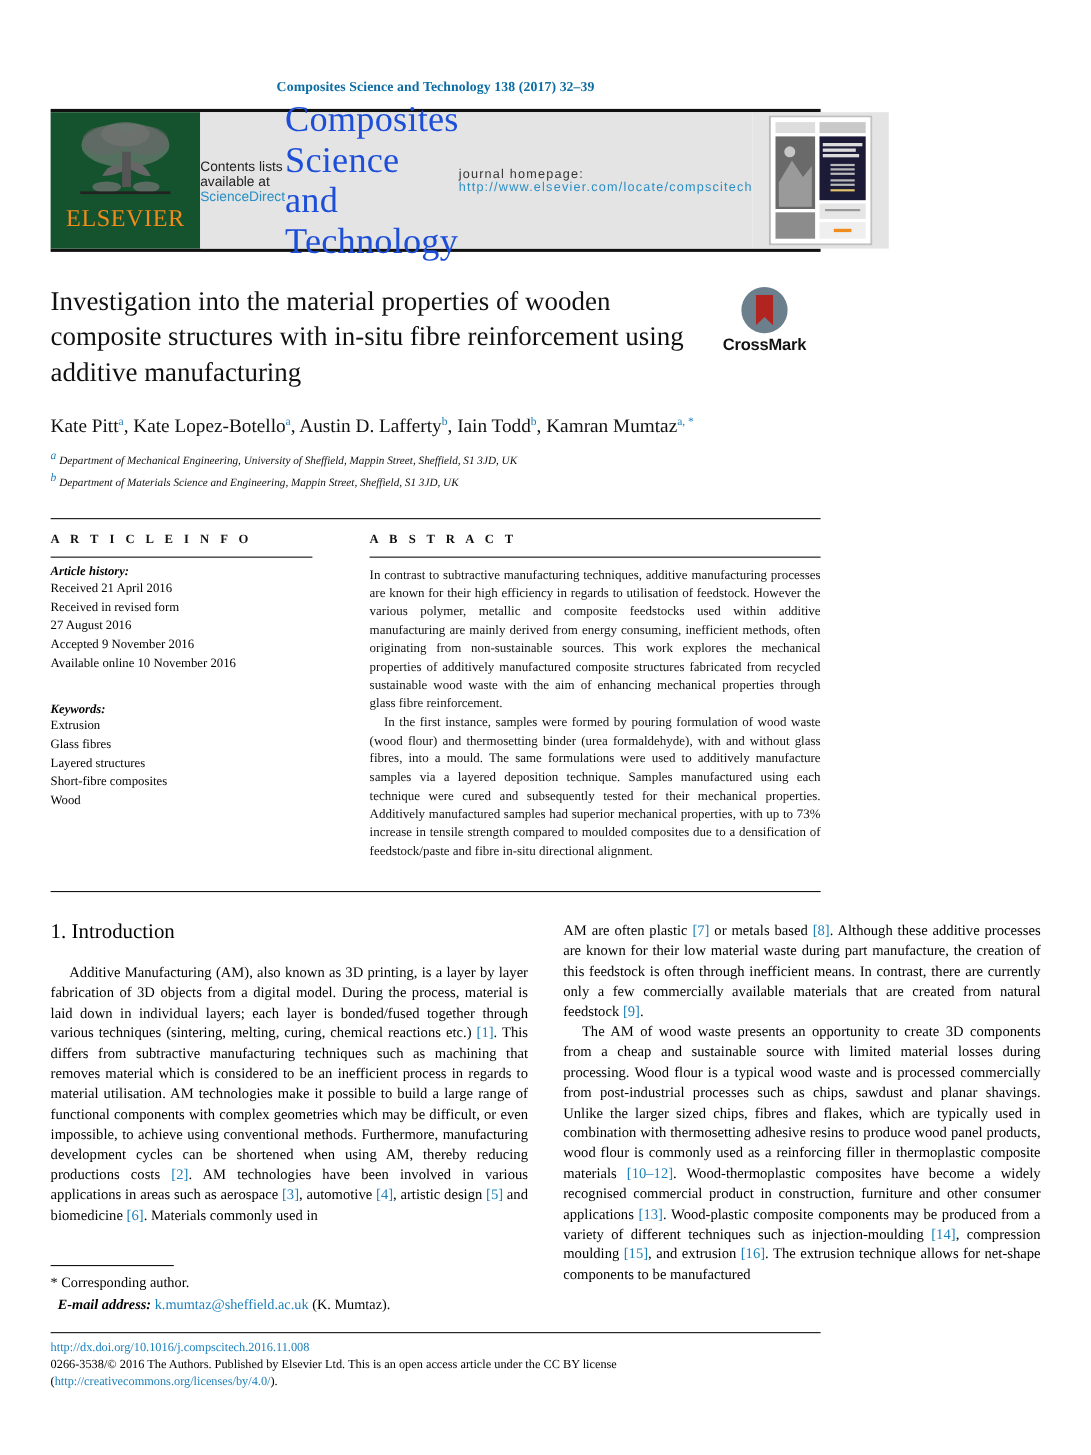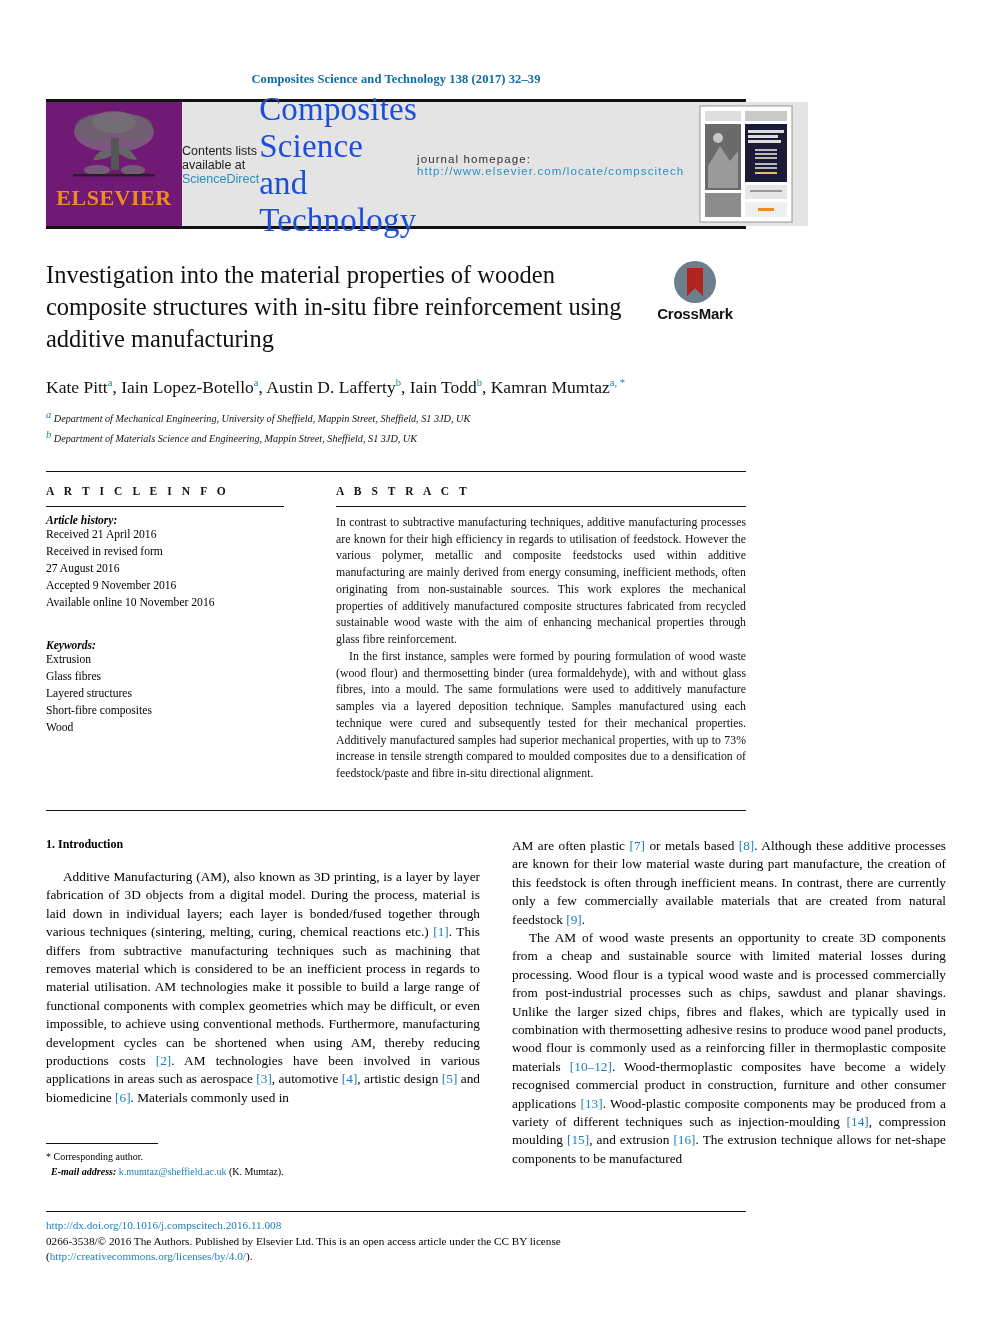--- a/index.html
+++ b/index.html
@@ -42,22 +42,21 @@
     height: 124px;
   }
   .elsevier-block {
     width: 136px;
     flex: 0 0 136px;
     display: flex;
     flex-direction: column;
     align-items: center;
     justify-content: flex-start;
     padding-top: 6px;
-    background: #701a75;
-    font-weight: bold;
+    background: #14532d;
   }
   .elsevier-tree {
     width: 94px;
     height: 78px;
     display: block;
   }
   .elsevier-word {
     font-family: "Liberation Serif", serif;
     color: #F08C1B;
     font-size: 22px;
@@ -235,38 +234,38 @@
     padding-top: 26px;
     display: flex;
     column-gap: 32px;
   }
   .bcol {
     width: 434px;
     flex: 0 0 434px;
     position: relative;
   }
   .h2 {
-    font-size: 12px;
-    font-weight: bold;
+    font-size: 19px;
+    font-weight: normal;
     margin: 0 0 16px 0;
   }
   .para {
     font-size: 13.3px;
     line-height: 1.385;
     text-align: justify;
     margin: 0;
   }
   .para.indent { text-indent: 17px; }
   .ref { color: #1b7fb8; }
 
   
   .footnote {
     margin-top: 30px;
     padding-top: 6px;
-    font-size: 10px;
+    font-size: 13px;
     line-height: 1.5;
   }
   .footnote .hr {
     width: 112px;
     border-top: 1px solid #111;
     margin-bottom: 5px;
   }
   .footnote .em { font-style: italic; font-weight: bold; }
   .footnote a { color: #1b7fb8; text-decoration: none; }
 
@@ -355,21 +354,21 @@
 
   <div class="title-area">
     <h1 class="paper-title">Investigation into the material properties of wooden composite structures with in-situ fibre reinforcement using additive manufacturing</h1>
     <div class="crossmark">
       <span class="crossmark-badge"></span>
       <div class="crossmark-word">CrossMark</div>
     </div>
   </div>
 
   <div class="authors">
-    <span>Kate Pitt</span><sup>a</sup>, <span>Iain Lopez-Botello</span><sup>a</sup>, <span>Austin D. Lafferty</span><sup>b</sup>, <span>Iain Todd</span><sup>b</sup>, <span>Kamran Mumtaz</span><sup>a, *</sup>
+    <span>Kate Pitt</span><sup>a</sup>, <span>Kate Lopez-Botello</span><sup>a</sup>, <span>Austin D. Lafferty</span><sup>b</sup>, <span>Iain Todd</span><sup>b</sup>, <span>Kamran Mumtaz</span><sup>a, *</sup>
   </div>
 
   <div class="affiliations">
     <div class="aff"><sup>a</sup> <span>Department of Mechanical Engineering, University of Sheffield, Mappin Street, Sheffield, S1 3JD, UK</span></div>
     <div class="aff"><sup>b</sup> <span>Department of Materials Science and Engineering, Mappin Street, Sheffield, S1 3JD, UK</span></div>
   </div>
 
   <div class="band">
 
     <div class="col-info">

